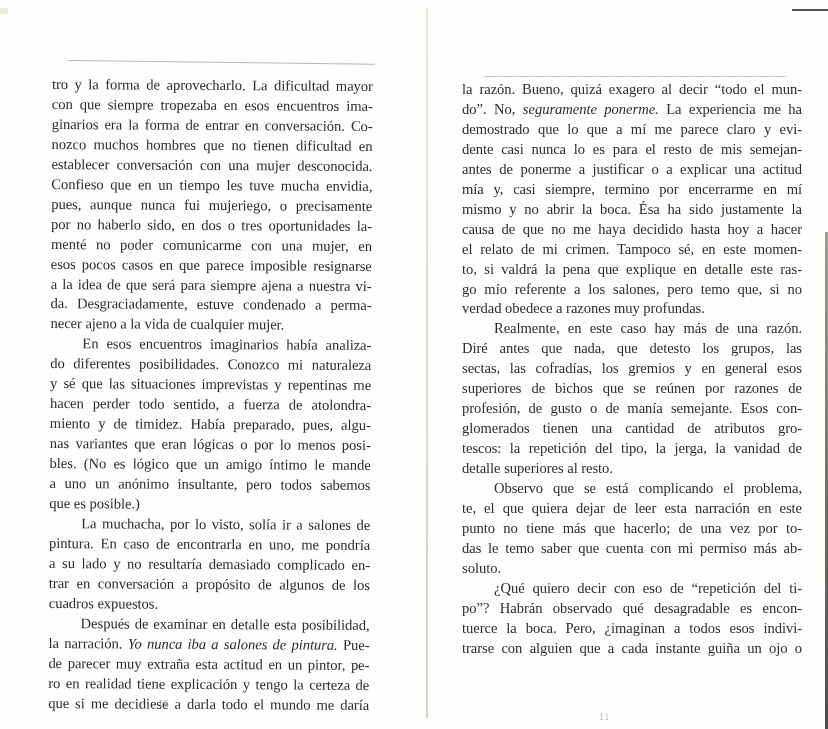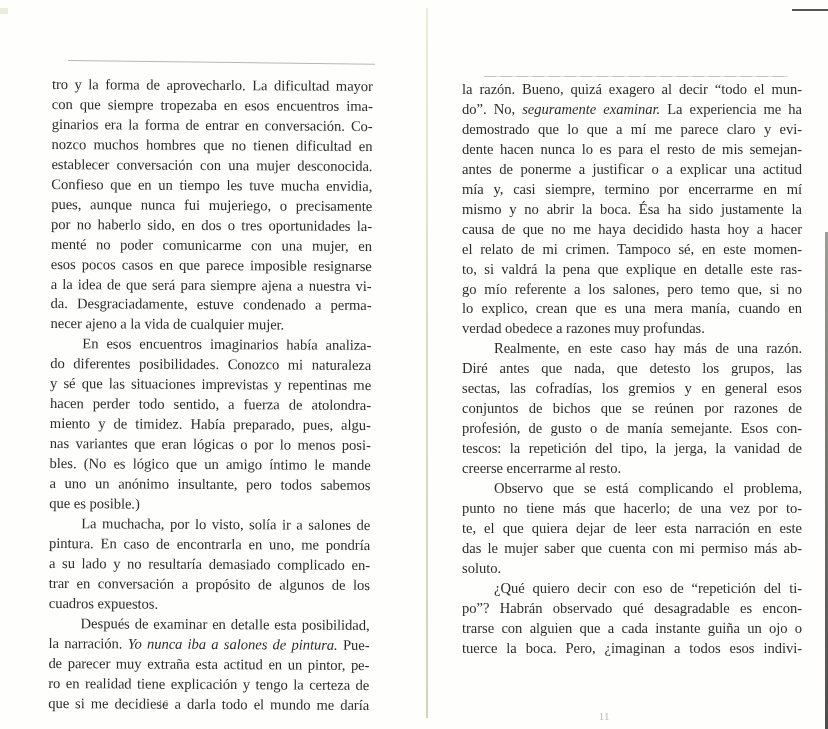--- a/index.html
+++ b/index.html
@@ -170,45 +170,45 @@
       <span class="line">ro en realidad tiene explicación y tengo la certeza de</span>
       <span class="line">que si me decidiese a darla todo el mundo me daría</span>
     </div>
     <div class="page-number">16</div>
   </div>
 
   <div class="page page-right">
     <div class="top-rule"></div>
     <div class="text-block">
       <span class="line">la razón. Bueno, quizá exagero al decir “todo el mun-</span>
-      <span class="line"><span>do”. No,</span> <em>seguramente examinar.</em> <span>La experiencia me ha</span></span>
+      <span class="line"><span>do”. No,</span> <em>seguramente ponerme.</em> <span>La experiencia me ha</span></span>
       <span class="line">demostrado que lo que a mí me parece claro y evi-</span>
-      <span class="line">dente hacen nunca lo es para el resto de mis semejan-</span>
+      <span class="line">dente casi nunca lo es para el resto de mis semejan-</span>
       <span class="line">antes de ponerme a justificar o a explicar una actitud</span>
       <span class="line">mía y, casi siempre, termino por encerrarme en mí</span>
       <span class="line">mismo y no abrir la boca. Ésa ha sido justamente la</span>
       <span class="line">causa de que no me haya decidido hasta hoy a hacer</span>
       <span class="line">el relato de mi crimen. Tampoco sé, en este momen-</span>
       <span class="line">to, si valdrá la pena que explique en detalle este ras-</span>
       <span class="line">go mío referente a los salones, pero temo que, si no</span>
-      <span class="line">lo explico, crean que es una mera manía, cuando en</span>
       <span class="line end">verdad obedece a razones muy profundas.</span>
       <span class="line first">Realmente, en este caso hay más de una razón.</span>
       <span class="line">Diré antes que nada, que detesto los grupos, las</span>
       <span class="line">sectas, las cofradías, los gremios y en general esos</span>
-      <span class="line">conjuntos de bichos que se reúnen por razones de</span>
+      <span class="line">superiores de bichos que se reúnen por razones de</span>
       <span class="line">profesión, de gusto o de manía semejante. Esos con-</span>
+      <span class="line">glomerados tienen una cantidad de atributos gro-</span>
       <span class="line">tescos: la repetición del tipo, la jerga, la vanidad de</span>
-      <span class="line end">creerse encerrarme al resto.</span>
+      <span class="line end">detalle superiores al resto.</span>
       <span class="line first">Observo que se está complicando el problema,</span>
+      <span class="line">te, el que quiera dejar de leer esta narración en este</span>
       <span class="line">punto no tiene más que hacerlo; de una vez por to-</span>
-      <span class="line">te, el que quiera dejar de leer esta narración en este</span>
-      <span class="line">das le mujer saber que cuenta con mi permiso más ab-</span>
+      <span class="line">das le temo saber que cuenta con mi permiso más ab-</span>
       <span class="line end">soluto.</span>
       <span class="line first">¿Qué quiero decir con eso de “repetición del ti-</span>
       <span class="line">po”? Habrán observado qué desagradable es encon-</span>
+      <span class="line">tuerce la boca. Pero, ¿imaginan a todos esos indivi-</span>
       <span class="line">trarse con alguien que a cada instante guiña un ojo o</span>
-      <span class="line">tuerce la boca. Pero, ¿imaginan a todos esos indivi-</span>
     </div>
     <div class="page-number">11</div>
   </div>
 
 </div>
 
 </body></html>

